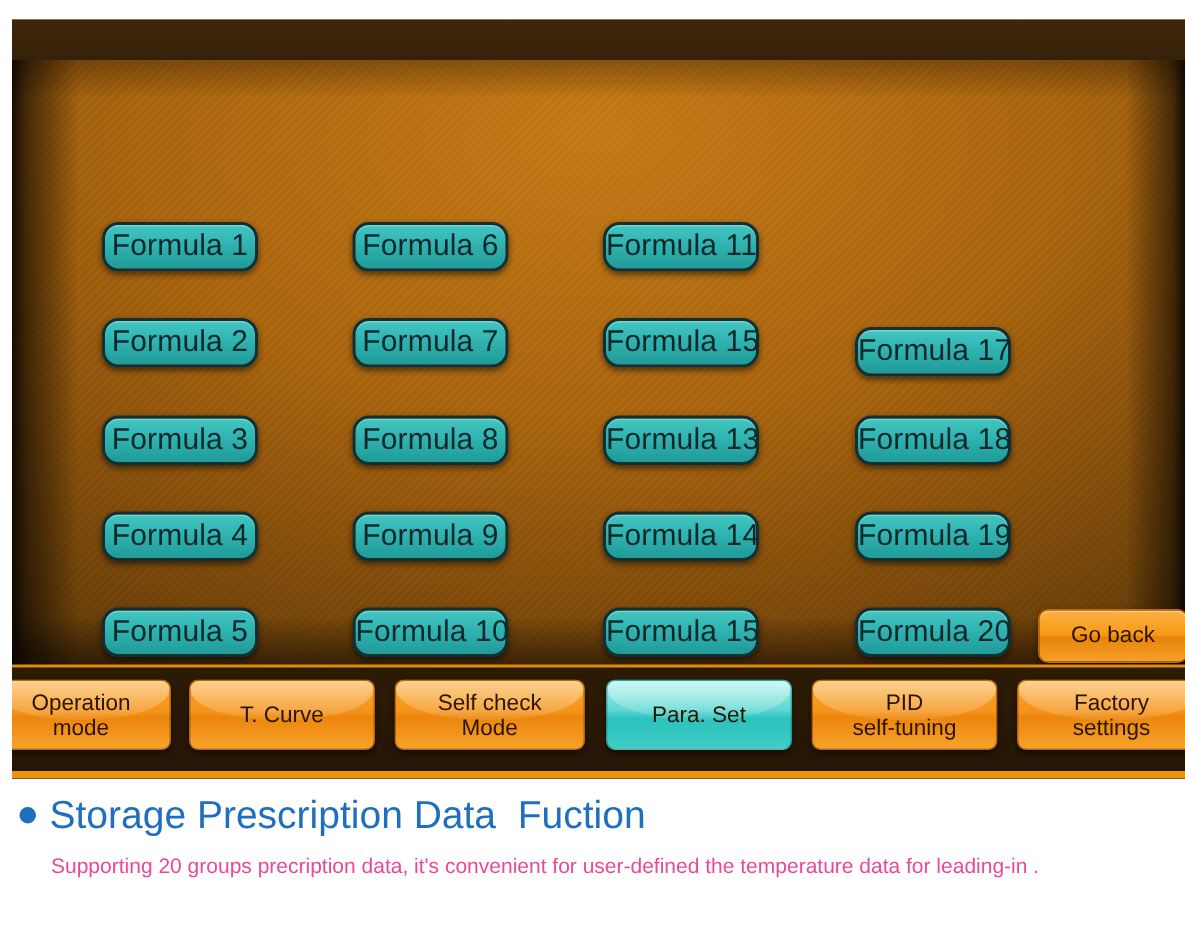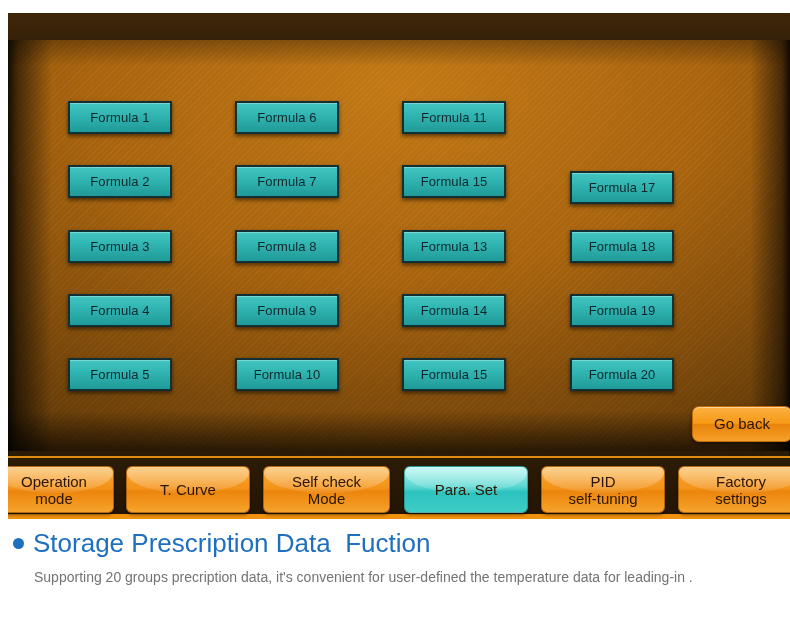--- a/index.html
+++ b/index.html
@@ -81,33 +81,34 @@
   #formula-grid {
     position: absolute;
     left: 0; top: 0;
     width: 100%; height: 100%;
     z-index: 3;
   }
   .formula-btn {
     position: absolute;
     width: 104px;
     height: 33px;
-    border-radius: 0;
+    border-radius: 11px;
     border: 2px solid #123033;
     box-sizing: border-box;
     background: linear-gradient(180deg, #43c6c2 0%, #31b5b2 42%, #1f9a98 100%);
     box-shadow: 0 2px 4px rgba(0,0,0,0.55),
                 inset 0 1px 0 rgba(255,255,255,0.30);
     color: #10282b;
-    font-size: 13px;
+    font-size: 20px;
     line-height: 29px;
     text-align: center;
     white-space: nowrap;
     cursor: pointer;
     letter-spacing: .1px;
+    margin-top: 47px;
   }
 
   
   #go-back-button {
     position: absolute;
     left: 684px;
     top: 366px;
     width: 100px;
     height: 36px;
     z-index: 4;
@@ -122,21 +123,21 @@
     text-align: center;
     cursor: pointer;
   }
 
   
   #hmi-toolbar {
     position: absolute;
     left: 0;
     bottom: 0;
     width: 100%;
-    height: 63px;
+    height: 76px;
     background: linear-gradient(180deg, #2c1b05 0%, #241505 100%);
     border-top: 2px solid #e08c12;
     border-bottom: 5px solid #f0920e;
     box-sizing: border-box;
     z-index: 5;
   }
   .tb-btn {
     position: absolute;
     top: 8px;
     height: 47px;
@@ -194,21 +195,21 @@
   }
   #caption-heading {
     color: #1f6fc0;
     font-size: 26px;
     font-weight: 400;
     white-space: pre;
   }
   #caption-body {
     margin: 9px 0 0 34px;
     width: 718px;
-    color: #737373;
+    color: #ec4899;
     font-size: 14px;
     line-height: 19px;
   }
 </style>
 </head>
 <body>
 
 <div id="hmi-panel">
 
   <div id="hmi-titlebar"></div>

